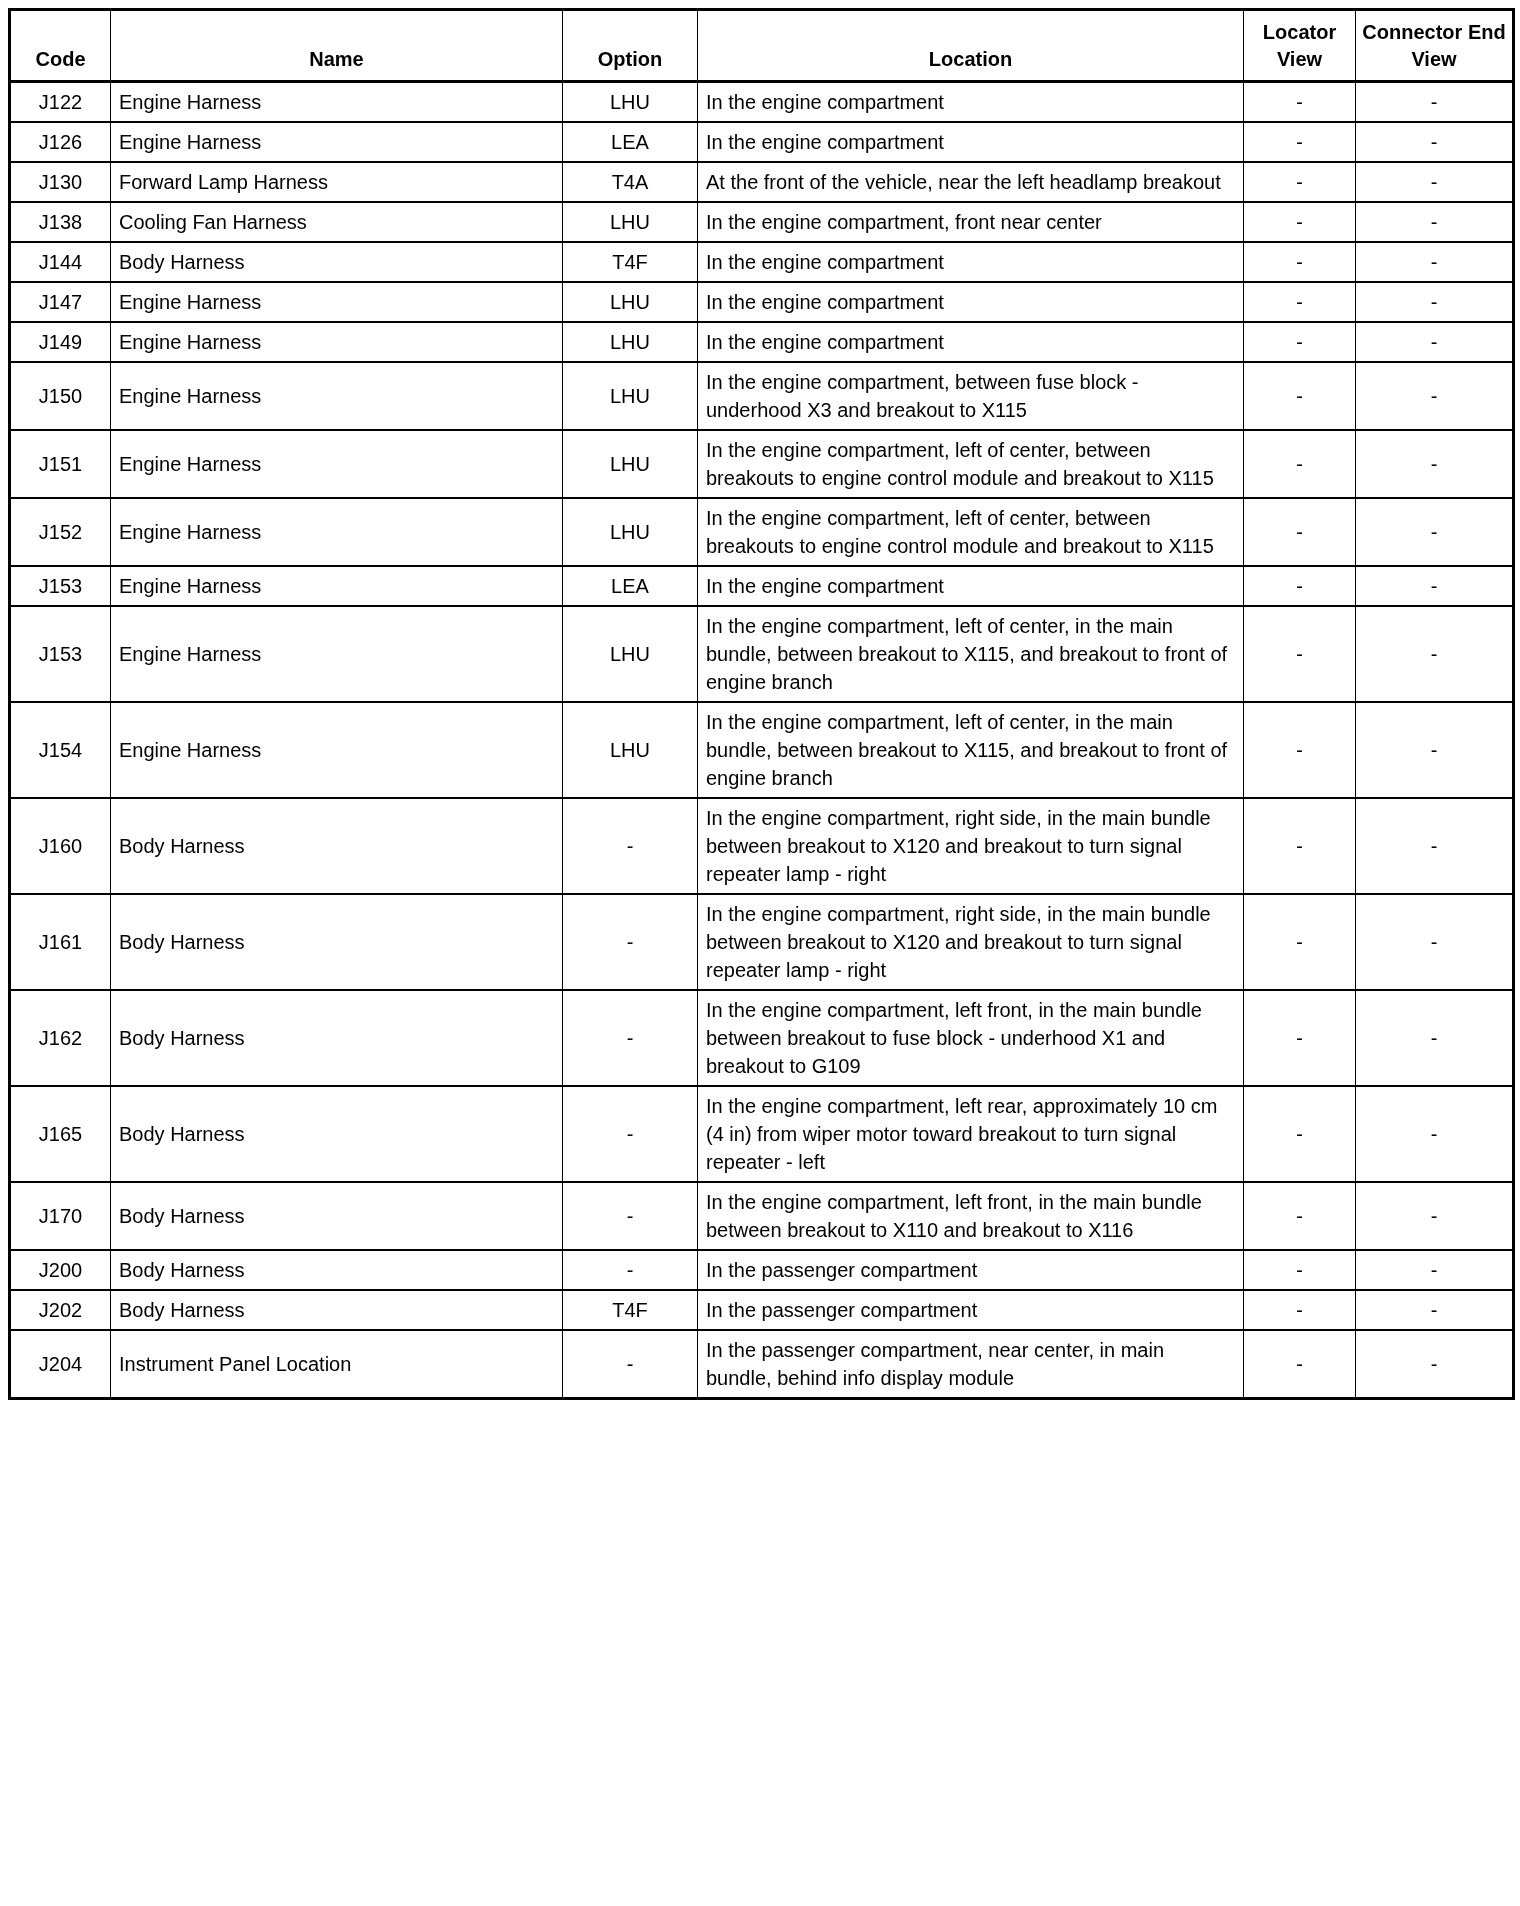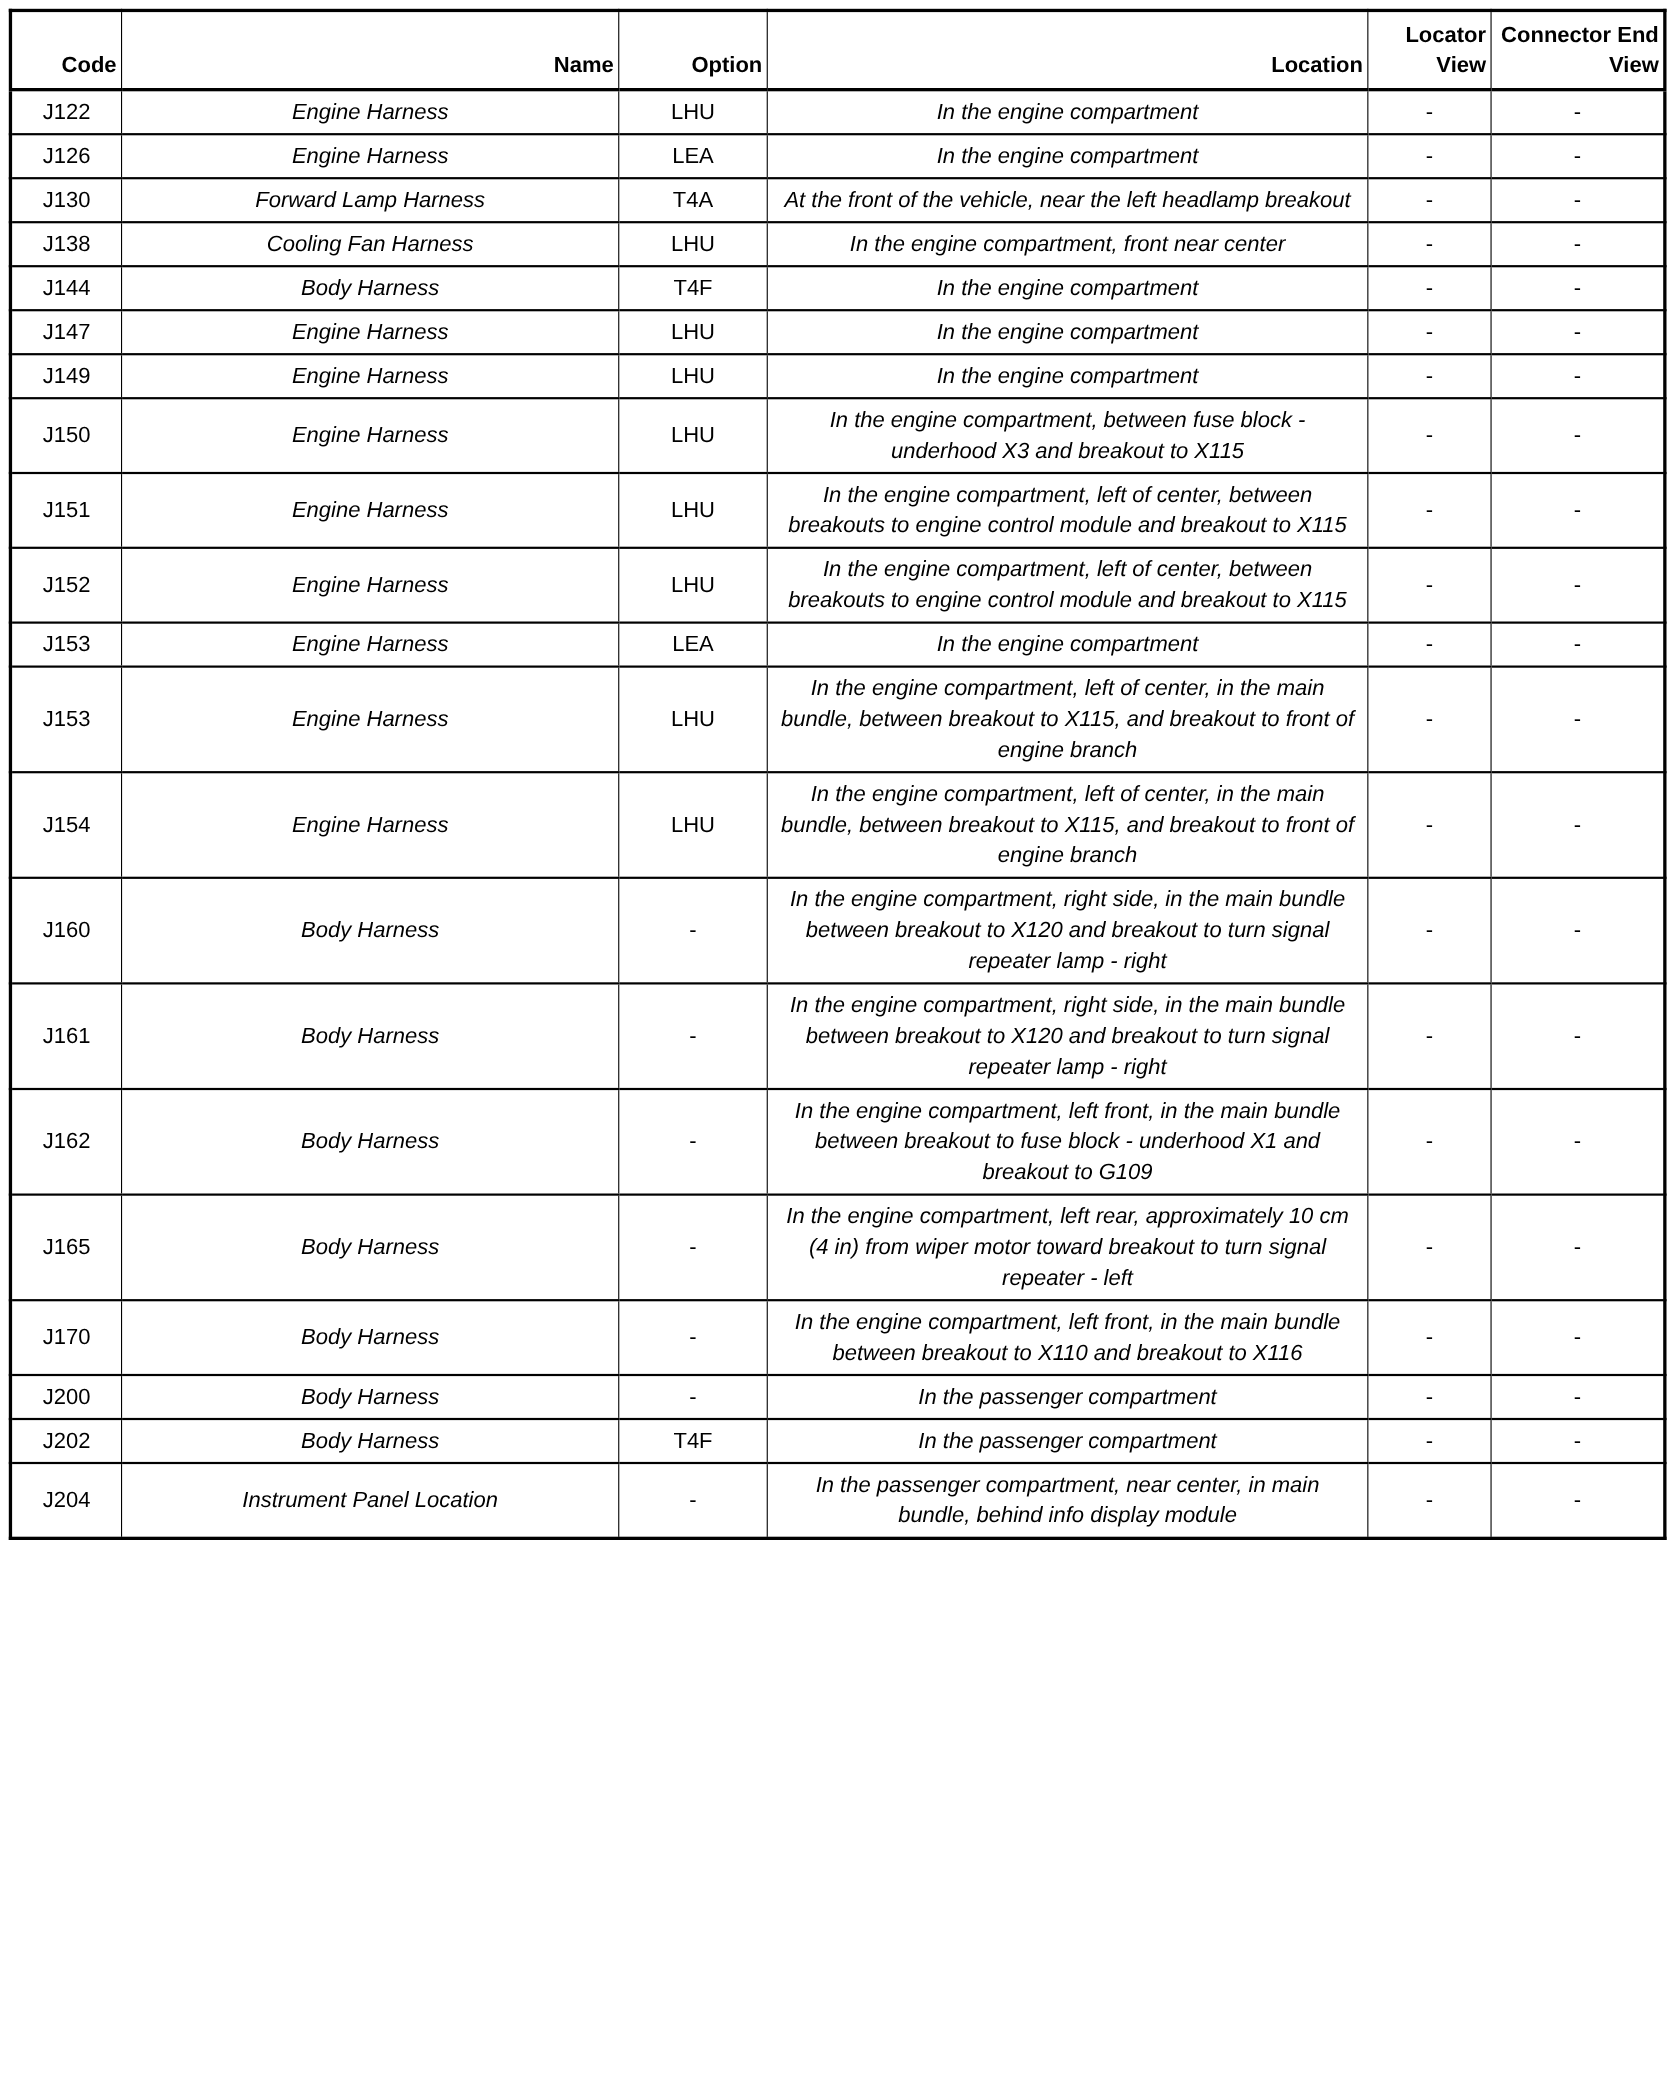--- a/index.html
+++ b/index.html
@@ -33,21 +33,21 @@
   col.c-location { width: 546px; }
   col.c-locator_view { width: 112px; }
   col.c-connector_end_view { width: 158px; }
 
   .conn-table th {
     border: 1.5px solid #000000;
     border-bottom: 3px solid #000000;
     font-weight: bold;
     font-size: 20px;
     line-height: 27px;
-    text-align: right;
+    text-align: center;
     vertical-align: bottom;
     padding: 8px 4px 7px 4px;
     height: 67px;
     box-sizing: border-box;
   }
   .conn-table td {
     border: 1.5px solid #000000;
     border-top: 2px solid #000000;
     border-bottom: 2px solid #000000;
     font-size: 20px;
@@ -60,22 +60,21 @@
   .conn-table td.col-code,
   .conn-table td.col-option,
   .conn-table td.col-locator_view,
   .conn-table td.col-connector_end_view {
     text-align: center;
     padding-left: 2px;
     padding-right: 2px;
   }
   .conn-table td.col-name,
   .conn-table td.col-location {
-    text-align: center;
-    font-style: italic;
+    text-align: left;
   }
 </style>
 </head>
 <body>
 
 <div class="page">
   <table class="conn-table">
     <colgroup id="colgroup">
         <col class="c-code">
         <col class="c-name">

